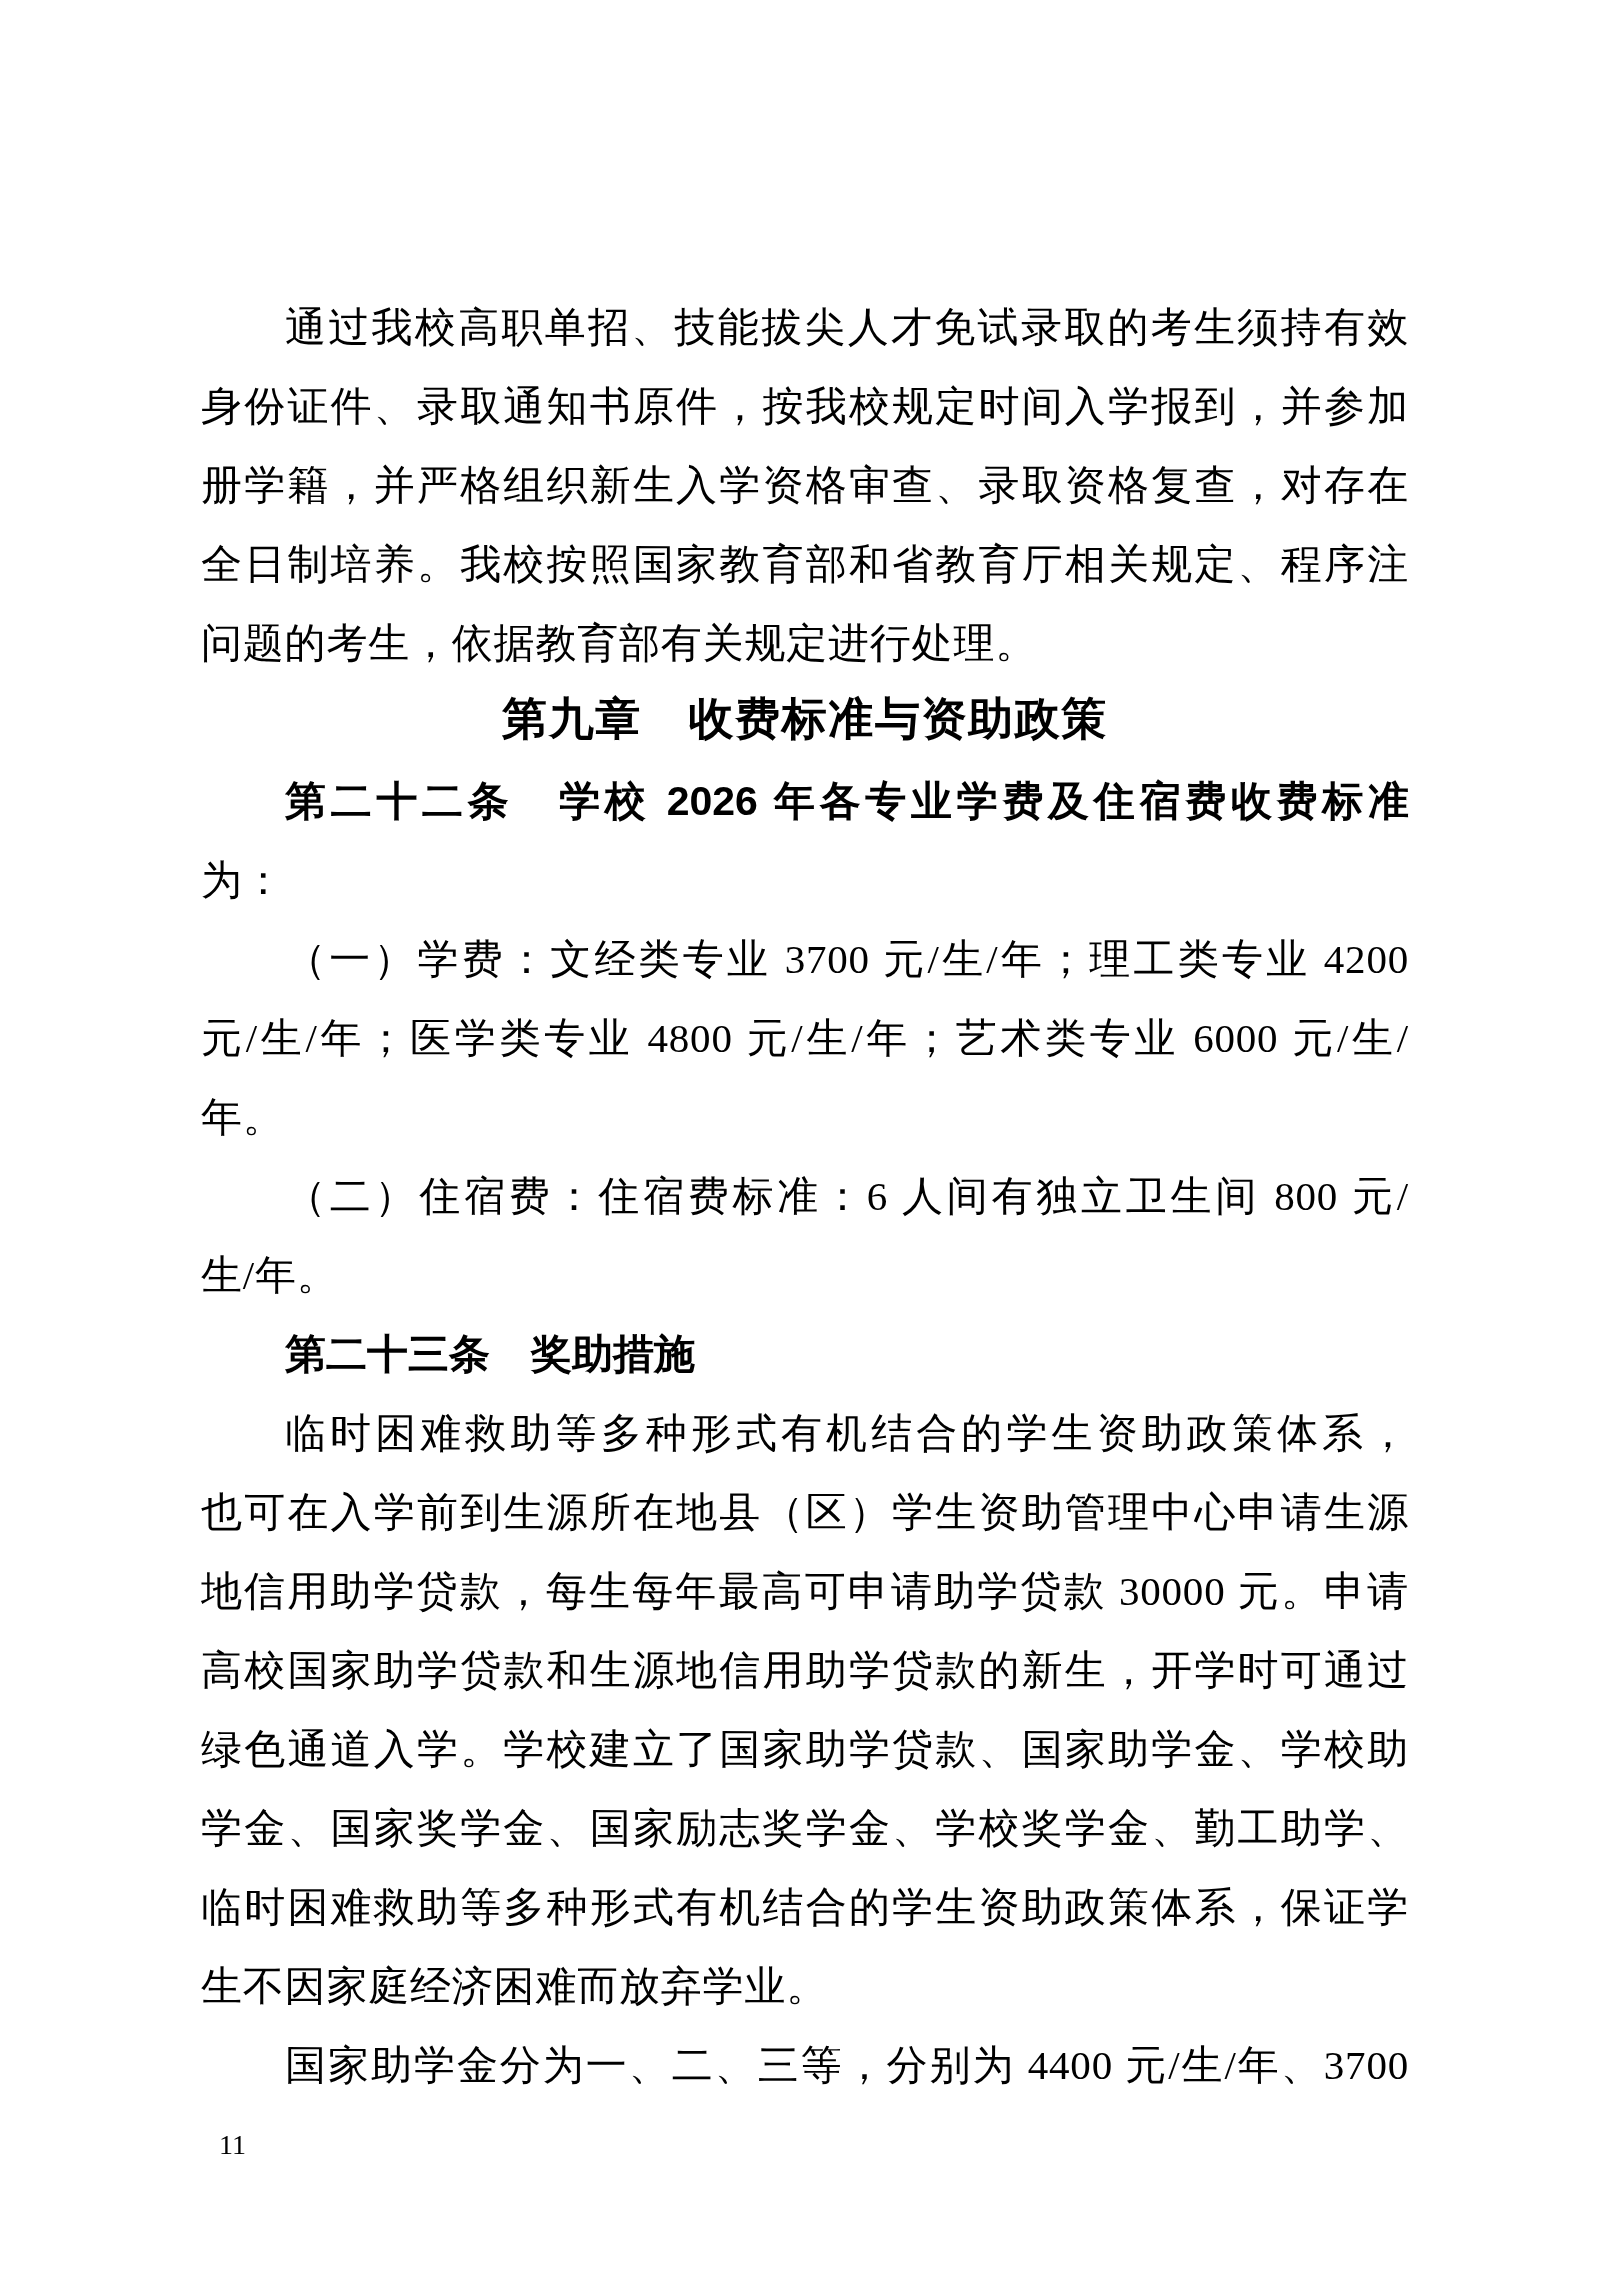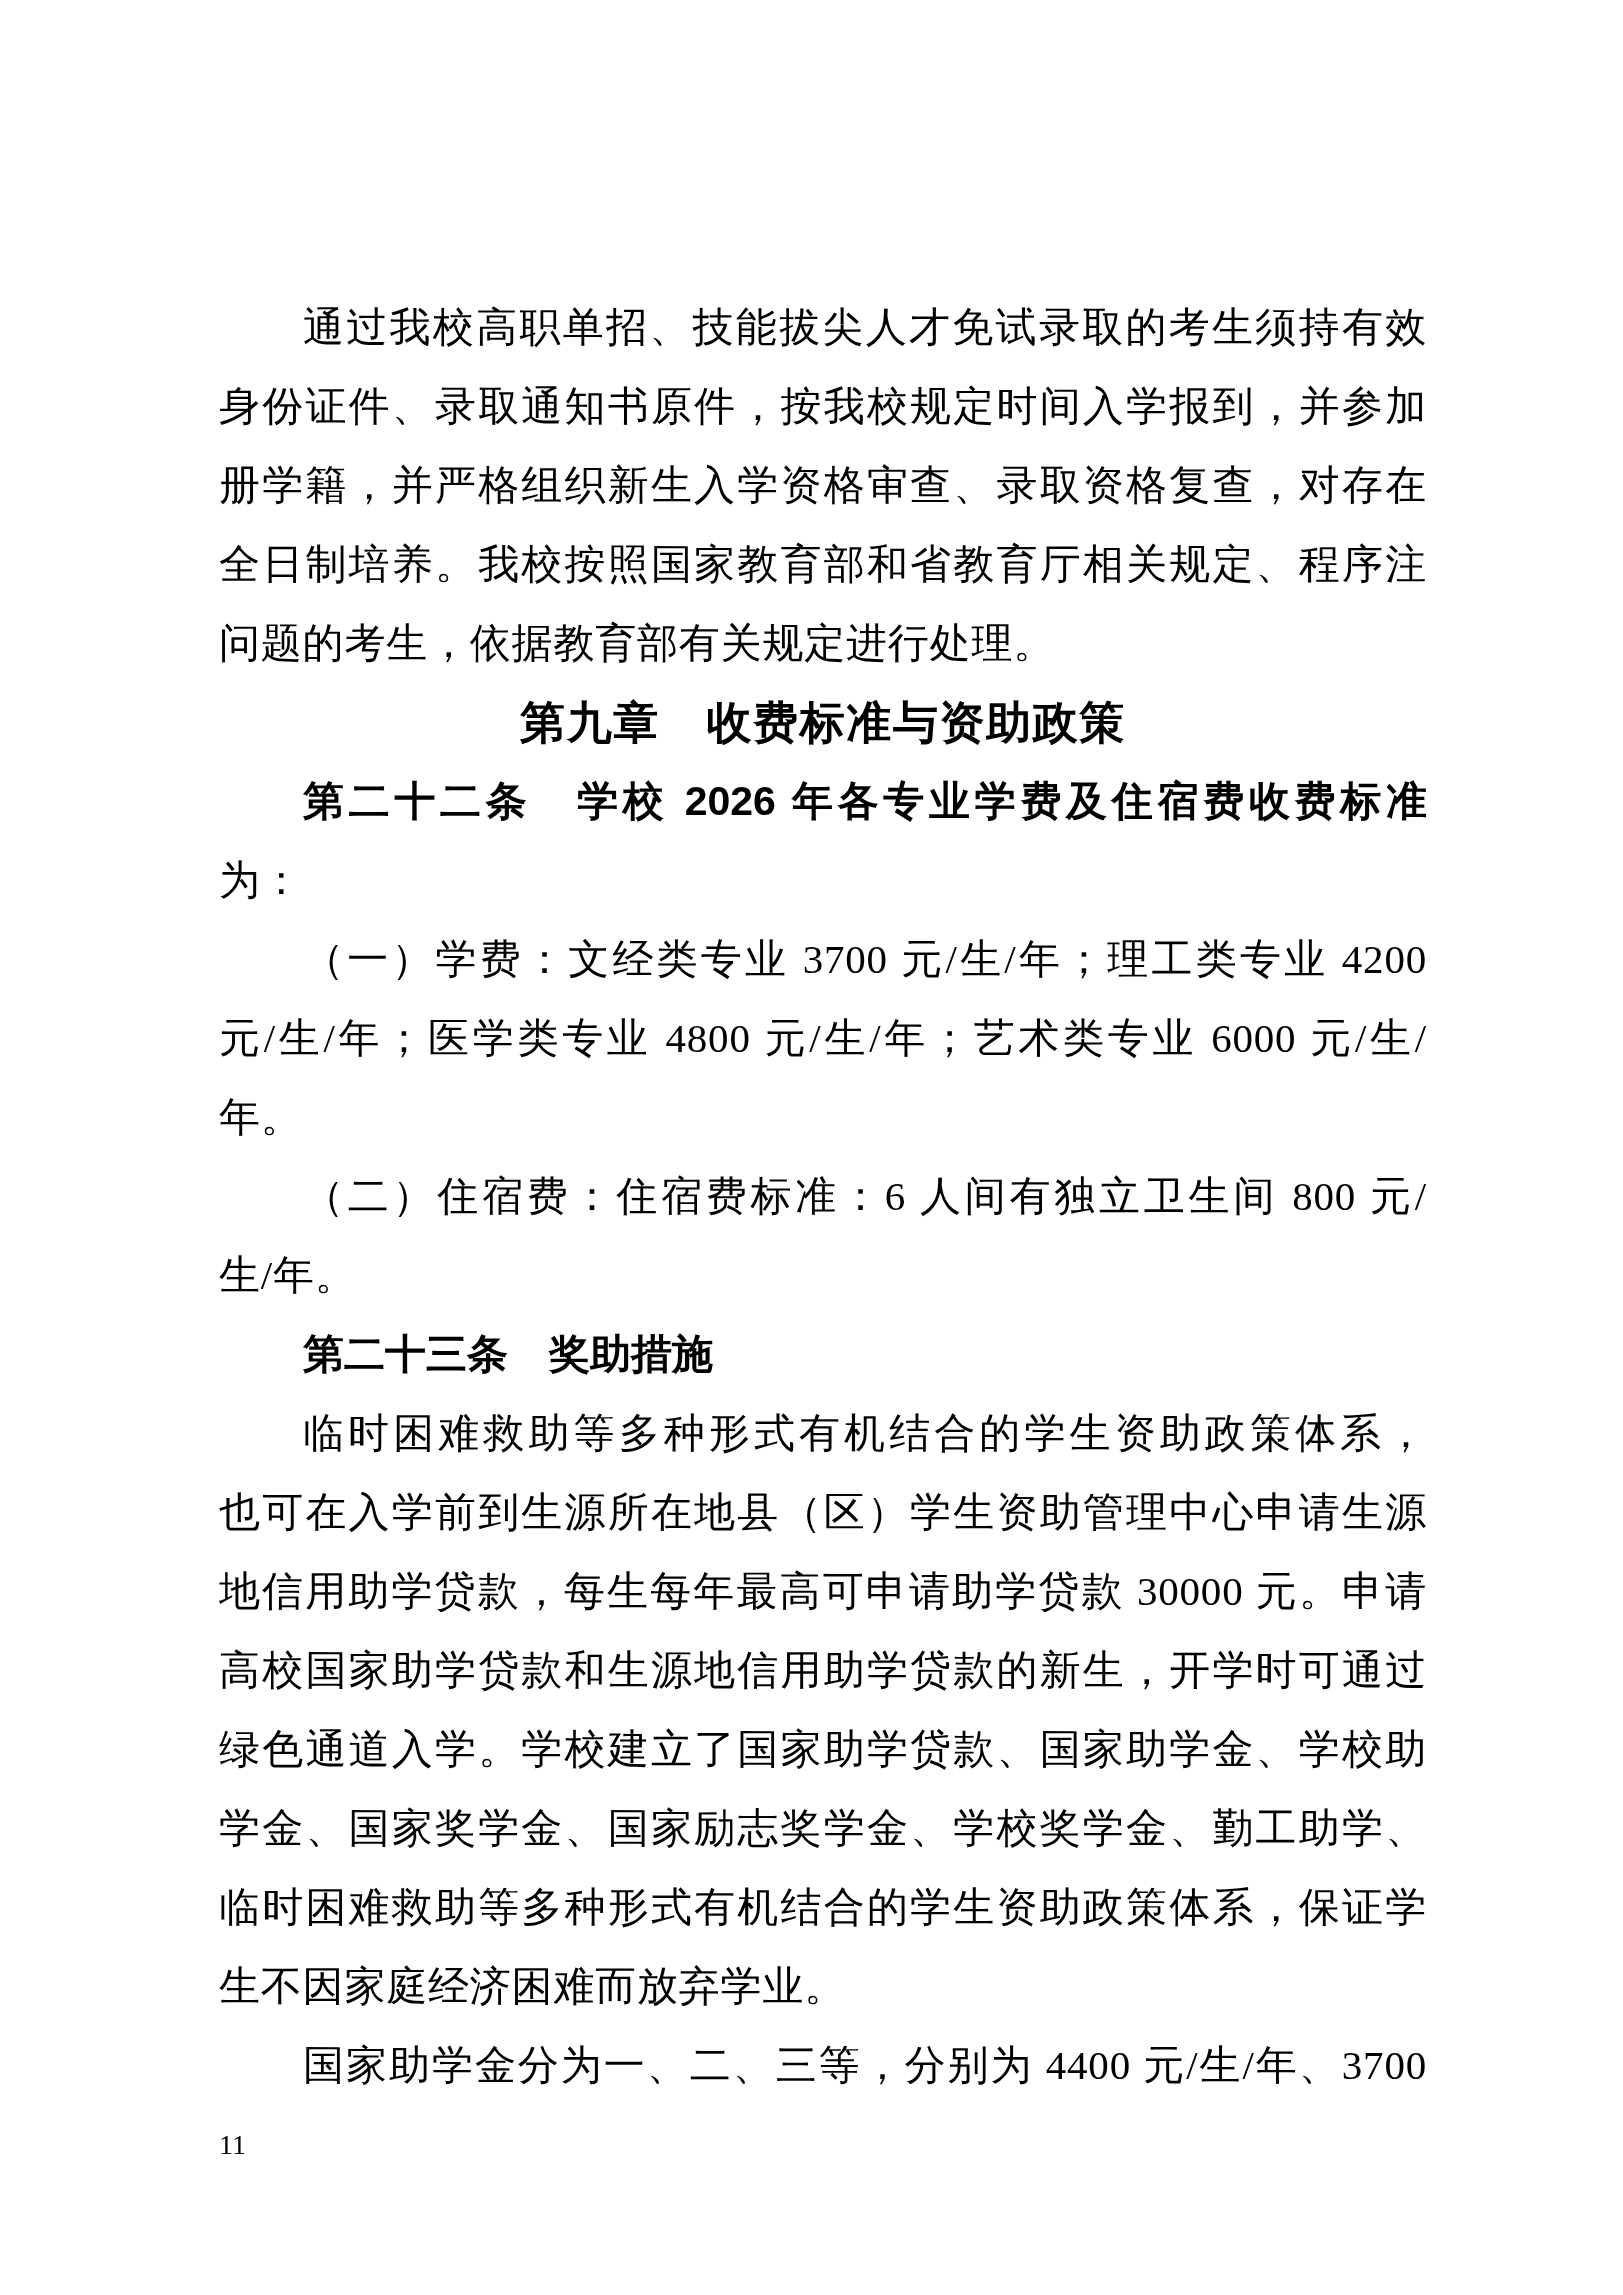--- a/index.html
+++ b/index.html
@@ -7,39 +7,39 @@
     position: relative;
     width: 1623px;
     height: 2295px;
     background: #ffffff;
     color: #000000;
     font-family: "Liberation Serif", "DejaVu Serif", serif;
     overflow: hidden;
   }
   .text-block {
     position: absolute;
-    left: 219px;
+    left: 201px;
     top: 288px;
     width: 1208px;
   }
   .line {
     height: 79px;
     line-height: 79px;
     font-size: 41px;
     text-align: justify;
     text-align-last: left;
     letter-spacing: 0.8px;
   }
   .j { text-align-last: justify; }
   .indent { text-indent: 84px; }
   .bold { font-weight: 700; }
   .chapter {
     font-size: 45px;
     font-weight: 700;
-    font-family: Liberation Sans, sans-serif;
+    font-family: Liberation Mono, monospace;
     text-align: center;
     text-align-last: center;
     letter-spacing: 1.6px;
   }
   .artline {
     font-family: Liberation Sans, sans-serif;
     letter-spacing: 0;
   }
   .page-number {
     position: absolute;

